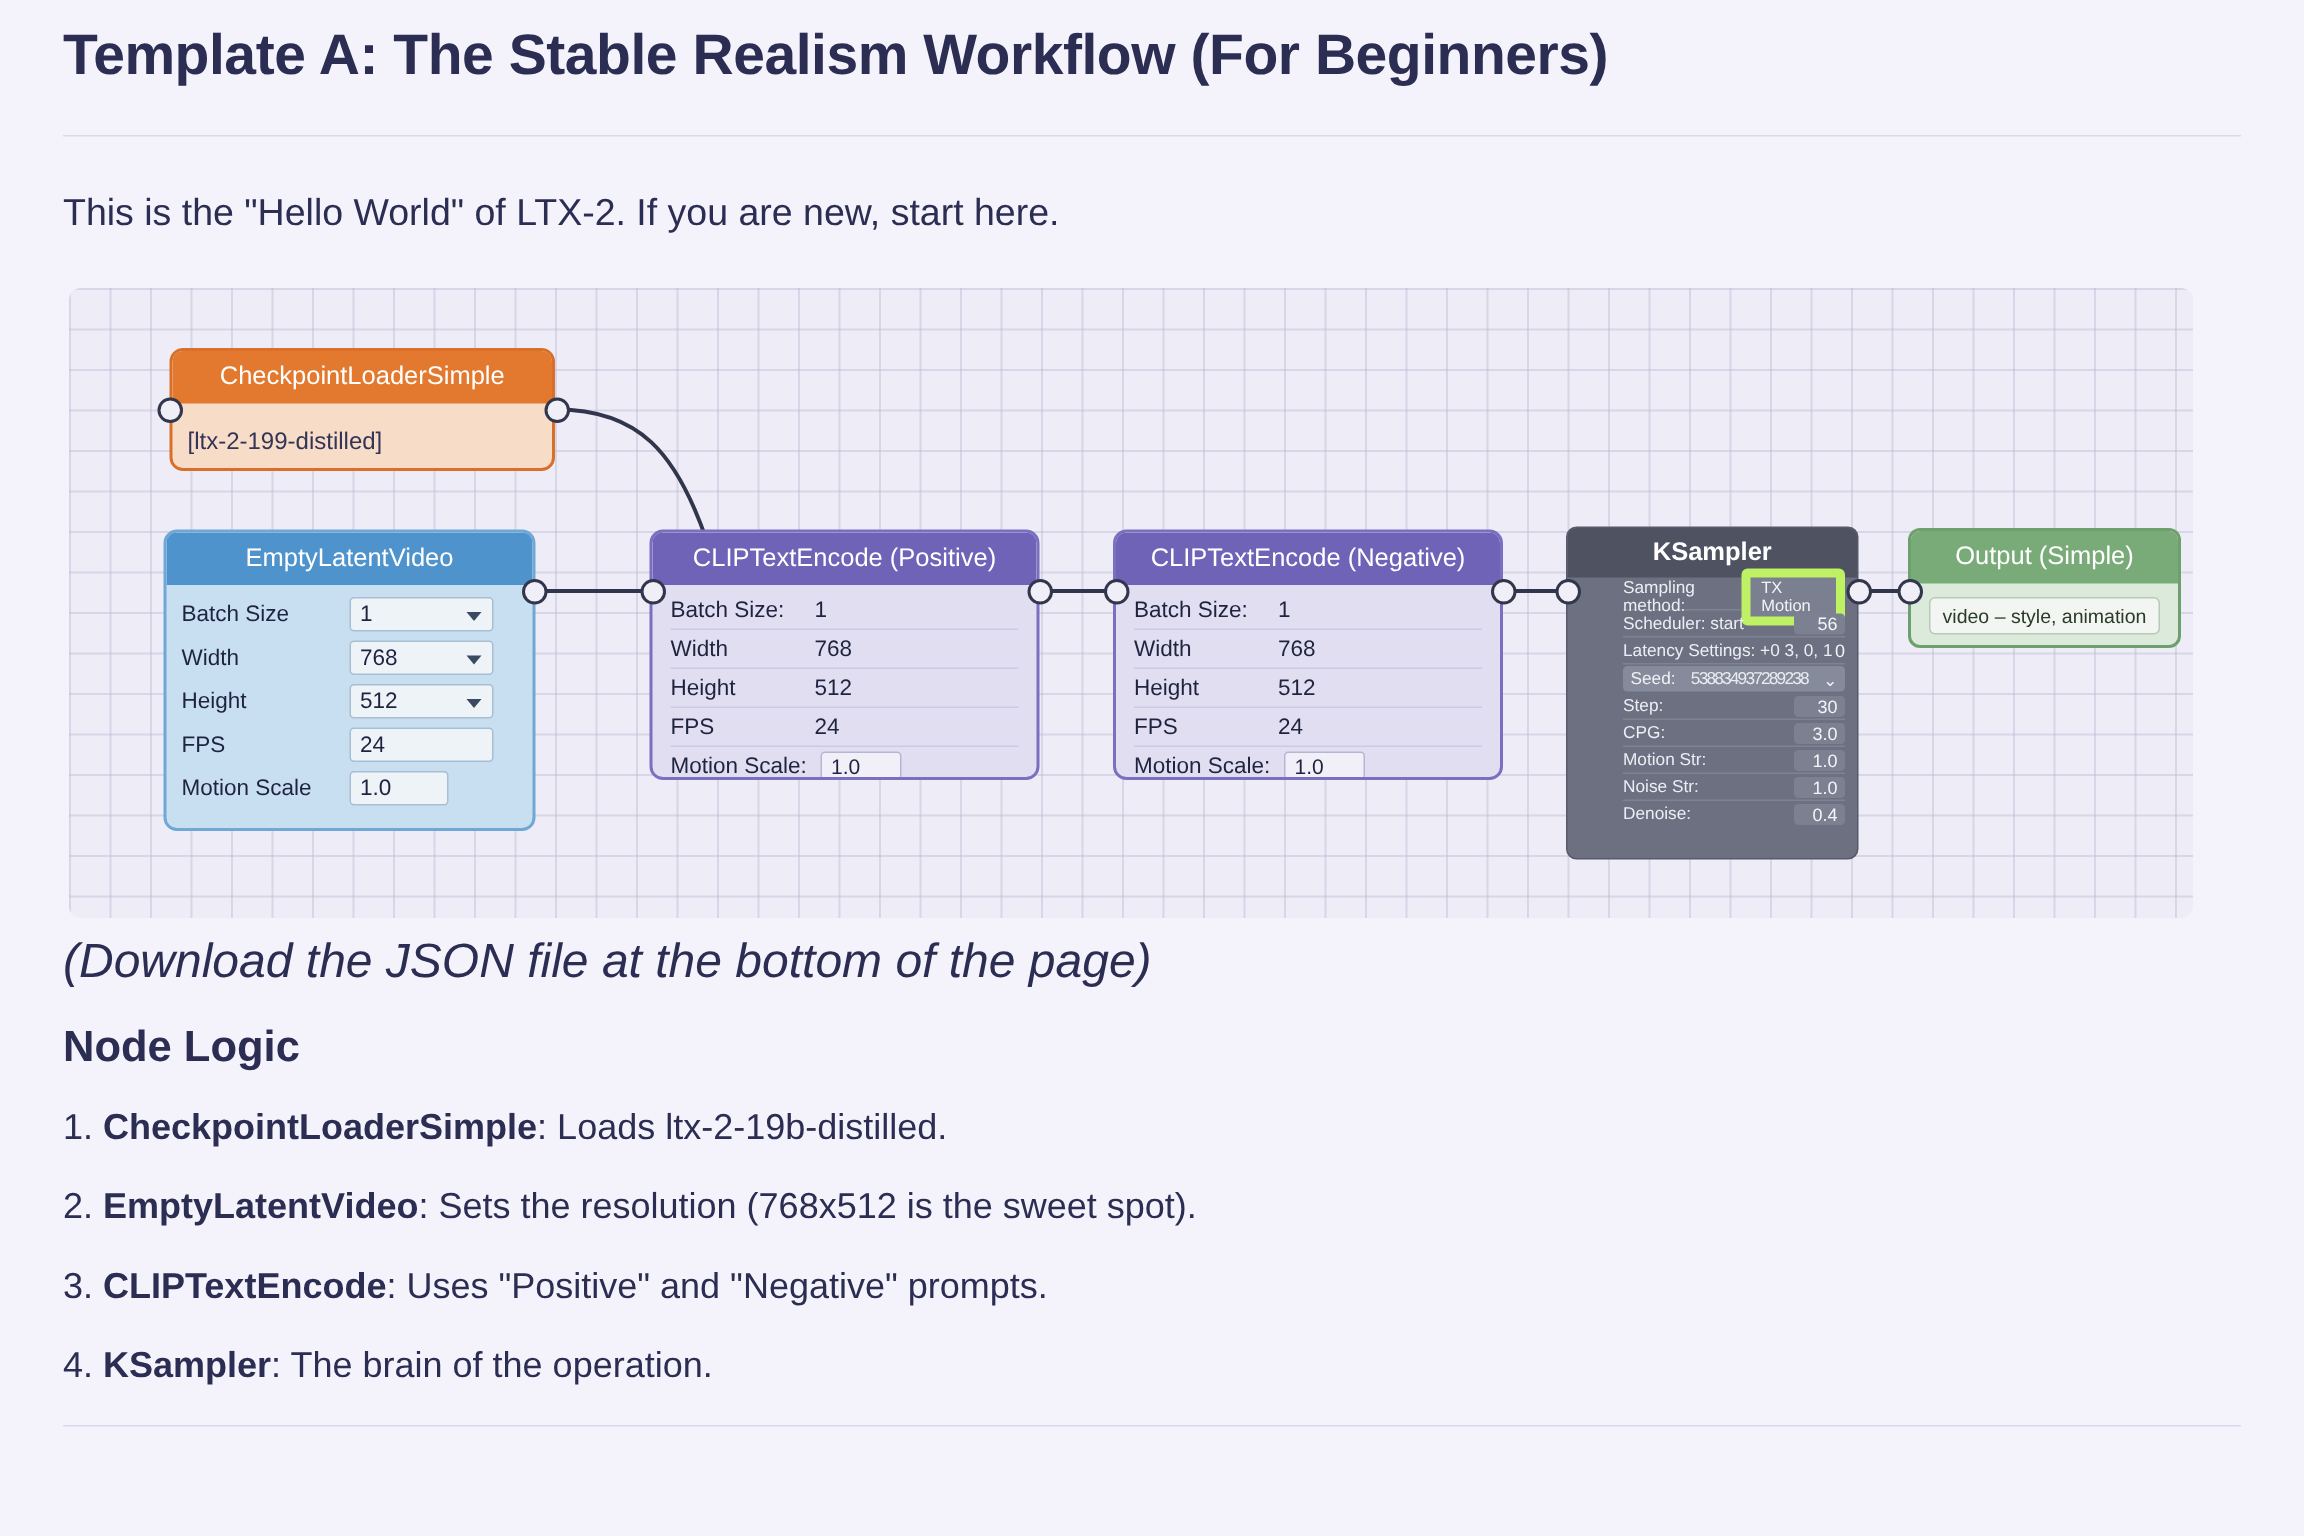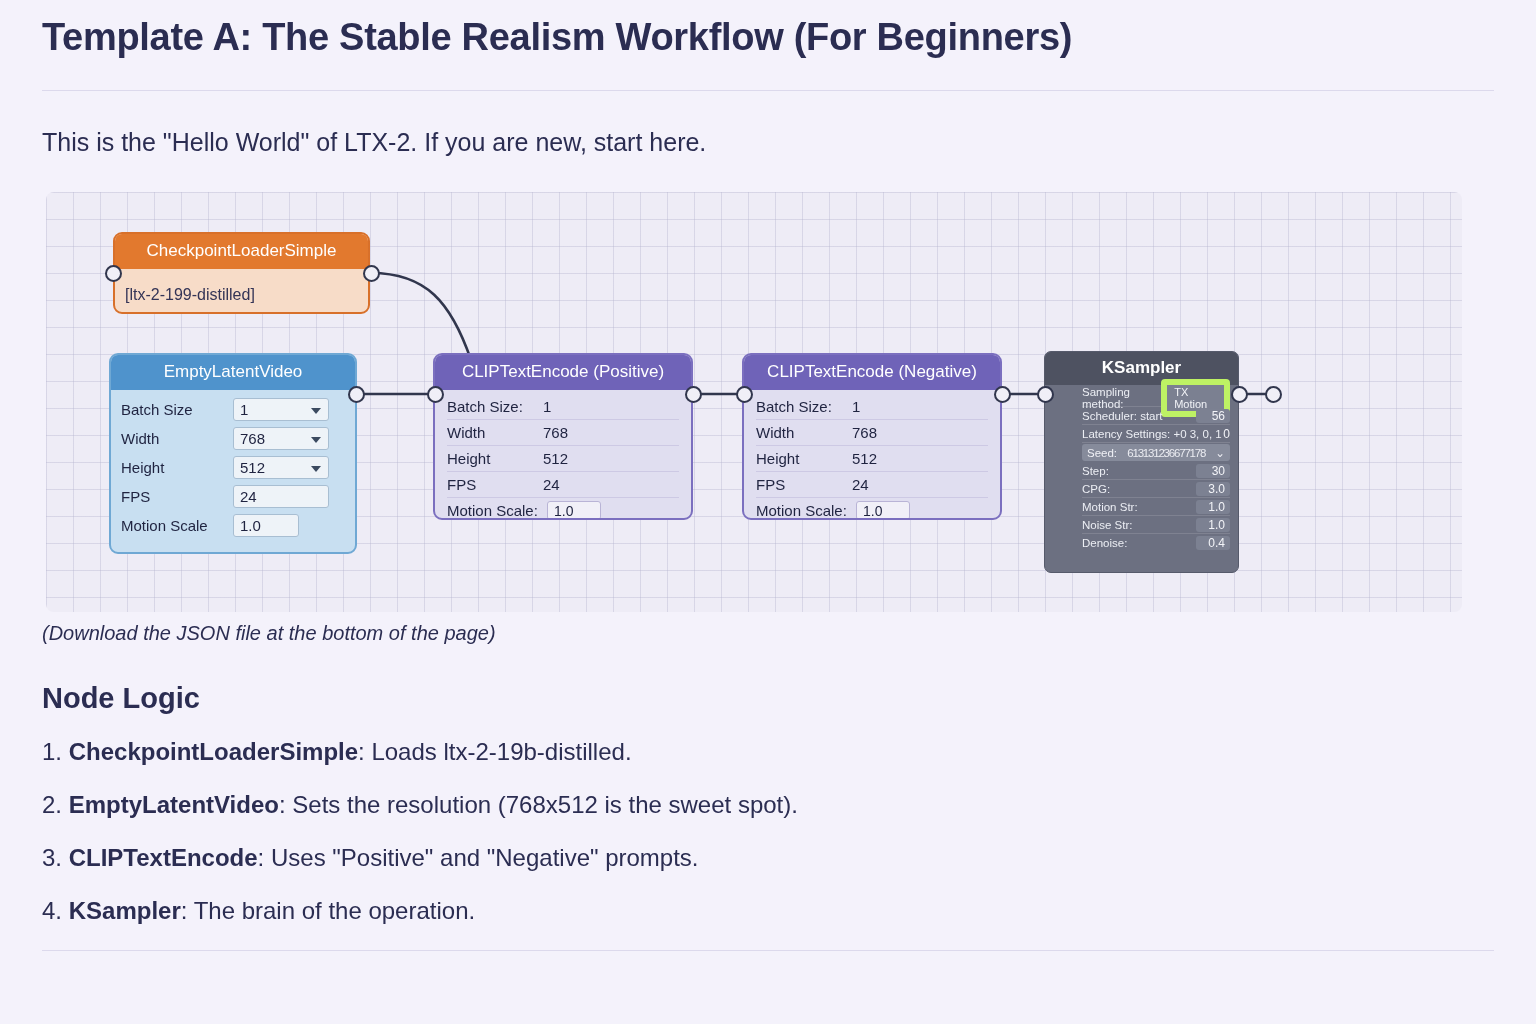--- a/index.html
+++ b/index.html
@@ -151,21 +151,21 @@
   }
 
   .port {
     position: absolute; width: 17px; height: 17px; border-radius: 50%;
     background: #f0eff7; border: 2px solid #31364d; box-sizing: border-box;
     z-index: 6;
   }
 
   .caption {
     position: absolute; left: 42px; top: 622px;
-    font-size: 20px; font-style: italic; color: #2b2d52;
+    font-size: 32px; font-style: italic; color: #2b2d52;
   }
   .h2 {
     position: absolute; left: 42px; top: 682px;
     font-size: 29px; font-weight: bold; color: #2b2d52;
   }
   .list { position: absolute; left: 42px; top: 738px; width: 1200px; }
   .li { font-size: 24px; color: #2b2d52; margin-bottom: 25px; }
   .li b { font-weight: bold; }
   .rule-bottom {
     position: absolute; left: 42px; top: 950px; width: 1452px; height: 1px;
@@ -293,21 +293,21 @@
         <div class="krow">
           <span>Scheduler: start</span>
           <span class="kval box">56</span>
         </div>
         <div class="krow">
           <span>Latency Settings: +0 3, 0, 1</span>
           <span class="kval">0</span>
         </div>
         <div class="kseed">
           <span>Seed:</span>
-          <span class="snum">613131236677178</span>
+          <span class="snum">538834937289238</span>
           <span>⌄</span>
         </div>
         <div class="krow">
           <span>Step:</span>
           <span class="kval box">30</span>
         </div>
         <div class="krow">
           <span>CPG:</span>
           <span class="kval box">3.0</span>
         </div>
@@ -321,20 +321,24 @@
         </div>
         <div class="krow">
           <span>Denoise:</span>
           <span class="kval box">0.4</span>
         </div>
       </div>
     </div>
     <div class="port" style="left:991px; top:194px;"></div>
     <div class="port" style="left:1185px; top:194px;"></div>
 
+    <div class="node n-out">
+      <div class="node-title">Output (Simple)</div>
+      <div class="out-chip">video – style, animation</div>
+    </div>
     <div class="port" style="left:1219px; top:194px;"></div>
 
   </div>
 
   <div class="caption">(Download the JSON file at the bottom of the page)</div>
   <div class="h2">Node Logic</div>
 
   <div class="list">
     <div class="li">
       <span>1.</span>

